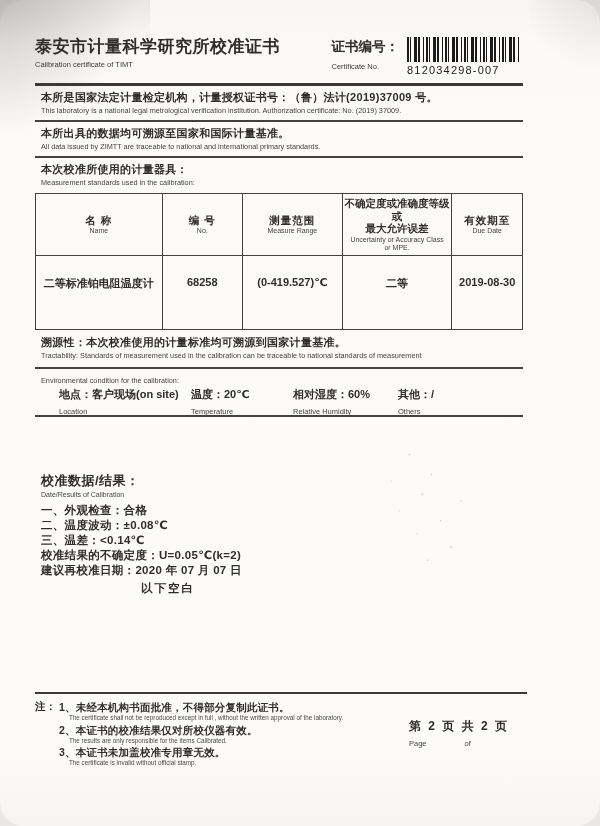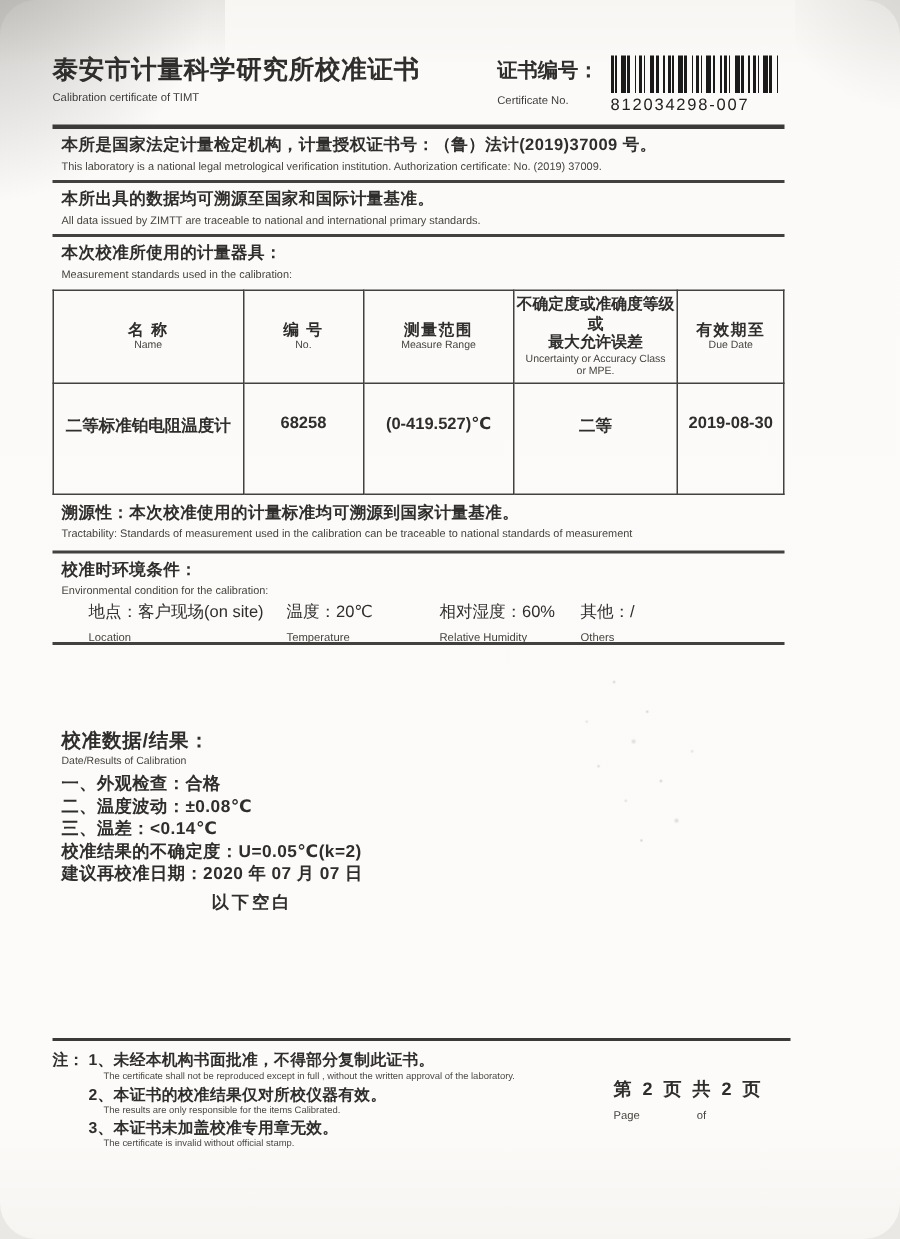--- a/index.html
+++ b/index.html
@@ -80,23 +80,23 @@
   .th-en{ font-size:7px; color:#45443f; line-height:8.5px; margin-top:1px; }
   table.std td{ height:74px; vertical-align:top; padding-top:20px; font-size:11px; font-weight:600; }
 
   
   .trace{ padding:6px 6px 7px; border-bottom:2px solid #42413f; }
 
   
   .env-title{ padding:5px 6px 0; }
   .env-row{ position:relative; height:32px; border-bottom:2px solid #42413f; }
   .env-field{ position:absolute; top:2px; }
-  .env-cn{ font-size:11px; font-weight:400; white-space:nowrap; }
+  .env-cn{ font-size:11px; font-weight:700; white-space:nowrap; }
   .env-en{ font-size:7.5px; color:#45443f; margin-top:5px; }
-  .env-f0{ left:24px; } .env-f1{ left:156px; } .env-f2{ left:258px; } .env-f3{ left:352px; }
+  .env-f0{ left:24px; } .env-f1{ left:156px; } .env-f2{ left:258px; } .env-f3{ left:363px; }
 
   
   .res{ padding:7px 6px 0; }
   .res-title-cn{ font-size:13px; font-weight:700; letter-spacing:.5px;margin-top:48px; }
   .res-title-en{ font-size:7px; color:#45443f; margin-top:1px; }
   .res-lines{ margin-top:5px; }
   .res-line{ font-size:11.5px; font-weight:600; line-height:15px; letter-spacing:.3px; }
   .res-end{ font-size:11.5px; font-weight:600; margin:3px 0 0 100px; letter-spacing:2px; }
 
   
@@ -196,21 +196,20 @@
         </tr>
       </tbody>
     </table>
 
     <div class="trace">
       <div class="sec-cn">溯源性：本次校准使用的计量标准均可溯源到国家计量基准。</div>
       <div class="sec-en">Tractability: Standards of measurement used in the calibration can be traceable to national standards of measurement</div>
     </div>
 
     <div class="env-title">
-      <div class="sec-cn">校准时环境条件：</div>
       <div class="sec-en">Environmental condition for the calibration:</div>
     </div>
     <div class="env-row">
       <div class="env-field env-f0">
         <div class="env-cn">
           <span>地点：</span><span>客户现场(on site)</span>
         </div>
         <div class="env-en">Location</div>
       </div>
       <div class="env-field env-f1">

